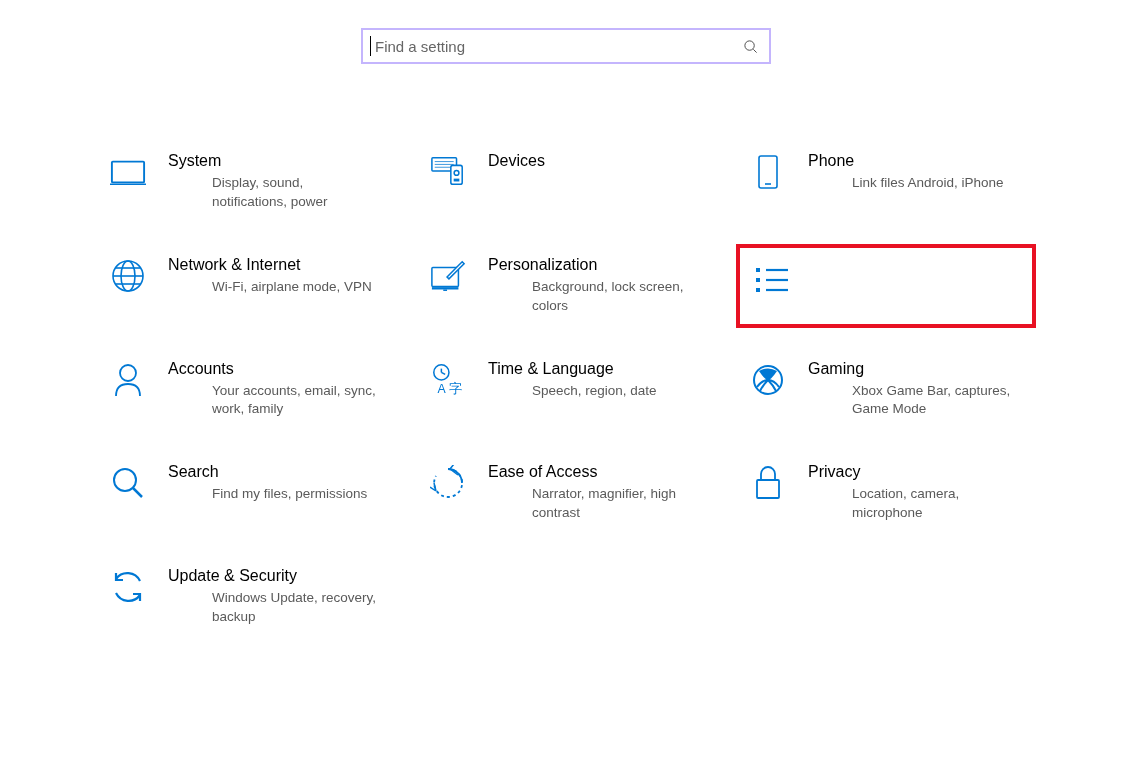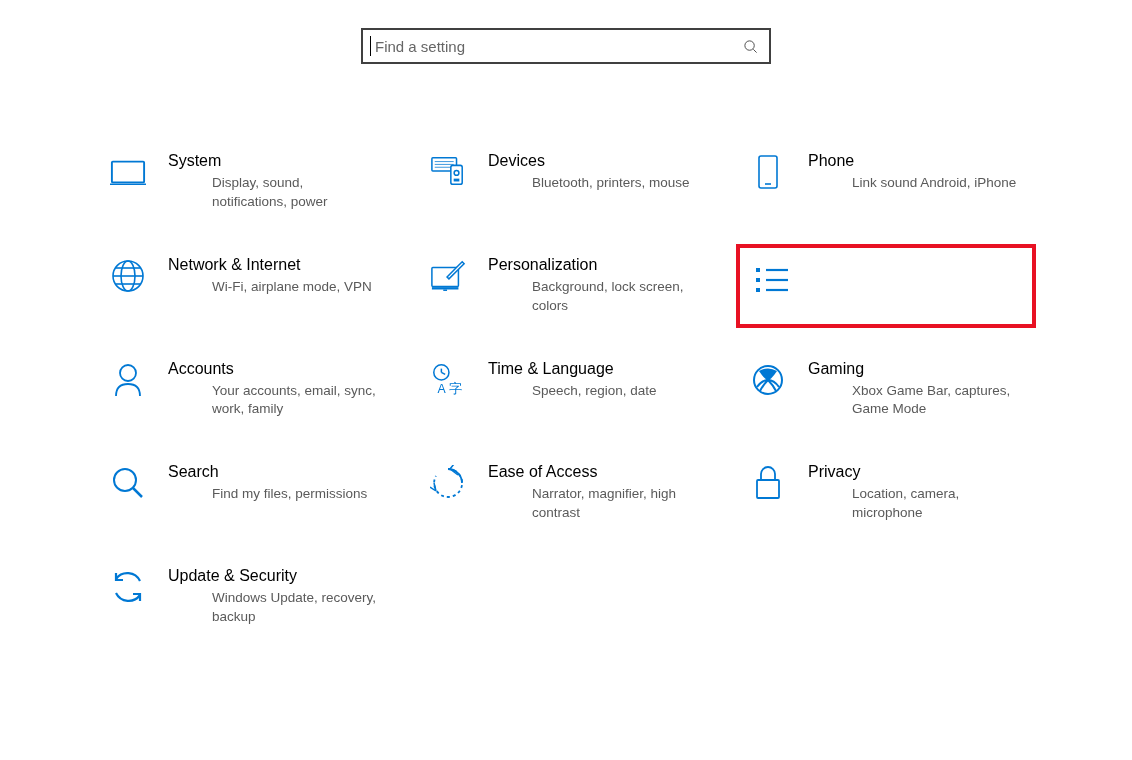--- a/index.html
+++ b/index.html
@@ -18,21 +18,21 @@
   }
   .search-wrap {
     display: flex;
     justify-content: center;
     margin-top: 28px;
     margin-bottom: 80px;
   }
   .search-box {
     width: 410px;
     height: 36px;
-    border: 2px solid #404040;
+    border: 2px solid #c4b5fd;
     display: flex;
     align-items: center;
     padding: 0 10px;
     position: relative;
   }
   .search-input {
     flex: 1;
     border: none;
     outline: none;
     font-size: 15px;
@@ -147,34 +147,33 @@
           <line x1="5" y1="6" x2="25" y2="6" stroke-width="0.8"></line>
           <line x1="5" y1="9" x2="25" y2="9" stroke-width="0.8"></line>
           <line x1="5" y1="12" x2="25" y2="12" stroke-width="0.8"></line>
           <rect x="22" y="10" width="12" height="20" rx="2" fill="#fff"></rect>
           <circle cx="28" cy="18" r="2.5"></circle>
           <rect x="25" y="24" width="6" height="3" fill="#0078d4" stroke="none"></rect>
         </svg>
       </div>
       <div class="tile-text">
         <div class="tile-title">Devices</div>
-        <div class="tile-desc">Bluetooth, printers, mouse</div>
       </div>
     </div>
 
     <div class="tile">
       <div class="tile-icon">
         <svg width="24" height="36" viewBox="0 0 24 36" fill="none" stroke="#0078d4" stroke-width="1.6">
           <rect x="3" y="2" width="18" height="32" rx="2"></rect>
           <line x1="9" y1="30" x2="15" y2="30"></line>
         </svg>
       </div>
       <div class="tile-text">
         <div class="tile-title">Phone</div>
-        <div class="tile-desc">Link sound Android, iPhone</div>
+        <div class="tile-desc">Link files Android, iPhone</div>
       </div>
     </div>
 
     <div class="tile">
       <div class="tile-icon">
         <svg width="36" height="36" viewBox="0 0 36 36" fill="none" stroke="#0078d4" stroke-width="1.6">
           <circle cx="18" cy="18" r="15"></circle>
           <ellipse cx="18" cy="18" rx="7" ry="15"></ellipse>
           <line x1="3" y1="18" x2="33" y2="18"></line>
           <line x1="5.5" y1="10" x2="30.5" y2="10"></line>

